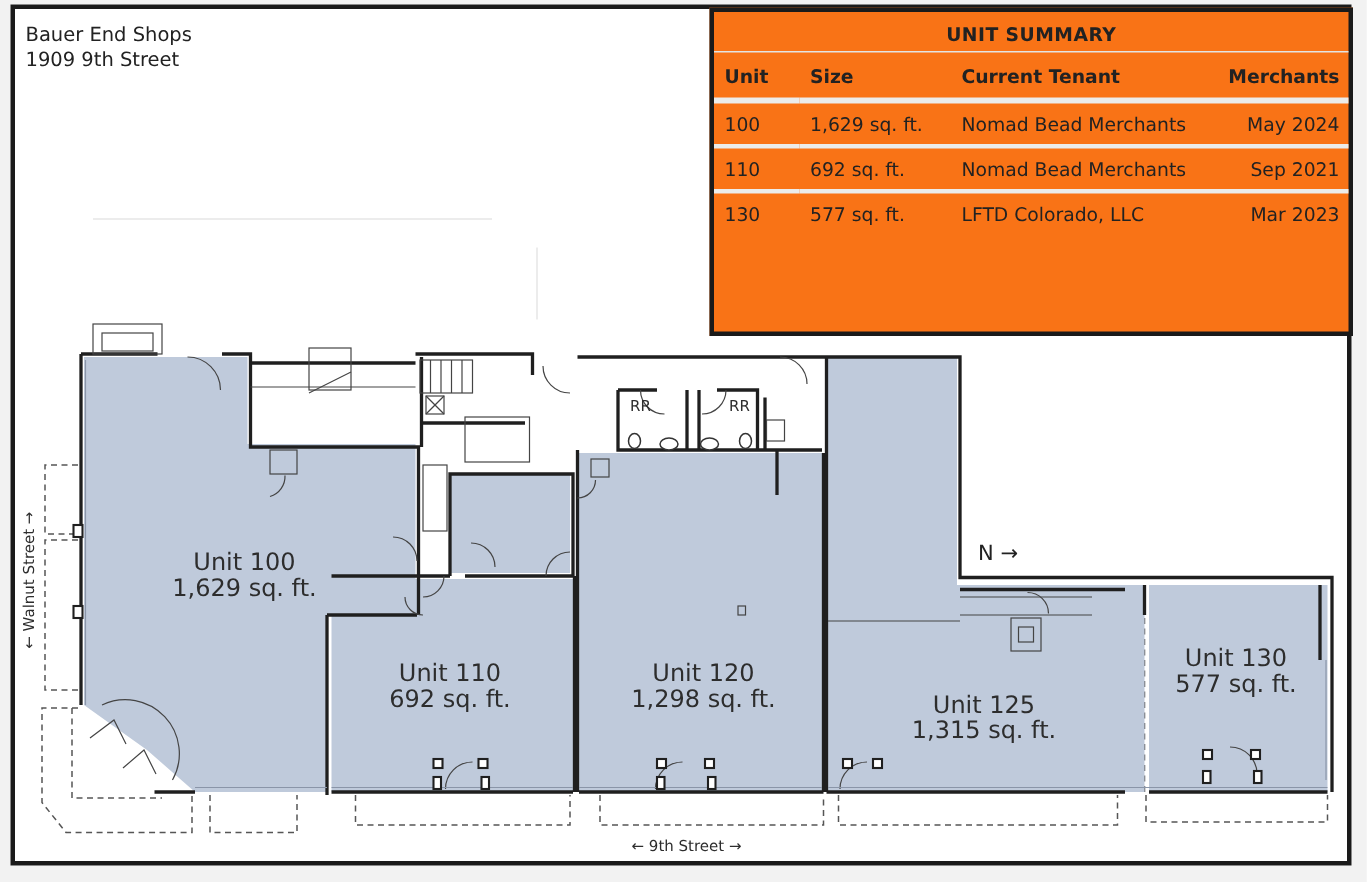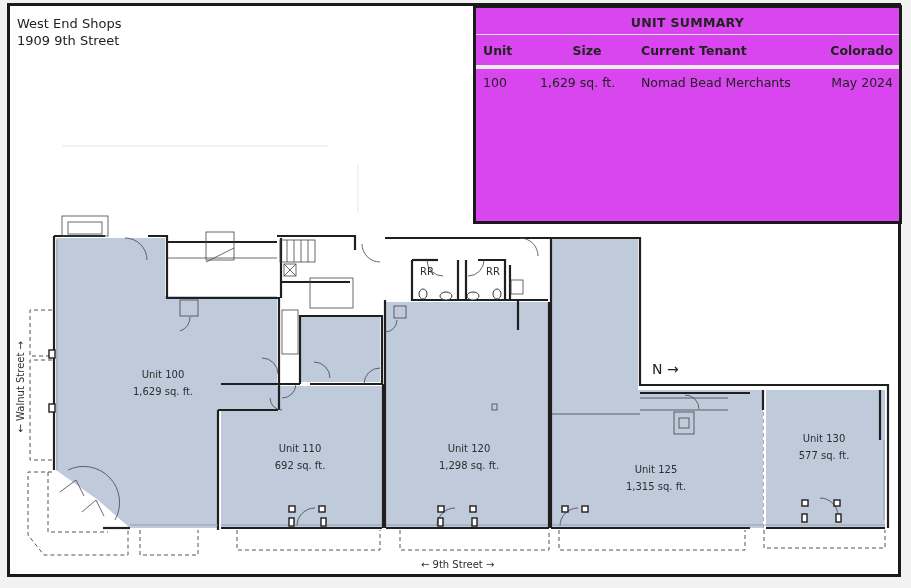--- a/index.html
+++ b/index.html
@@ -3,41 +3,41 @@
 <meta charset="utf-8">
 <style>
   html, body { margin:0; padding:0; background:#f2f2f2; }
   body { width:911px; height:588px; position:relative; overflow:hidden;
          font-family:"DejaVu Sans", sans-serif; color:#222; }
   .frame { position:absolute; left:7px; top:3px; width:894px; height:574px;
            background:#fff; border:3px solid #1a1a1a; box-sizing:border-box; }
   .title-block { position:absolute; left:17px; top:15px; font-size:13px; line-height:17px; color:#222; }
   .title-block div { white-space:nowrap; }
   .summary { position:absolute; left:473px; top:5px; width:429px; height:219px;
-             background:#d946ef; border:3px solid #1a1a1a; box-sizing:border-box; }
+             background:#f97316; border:3px solid #1a1a1a; box-sizing:border-box; }
   .summary-title { text-align:center; font-size:12.5px; font-weight:bold; letter-spacing:0.3px;
                    height:26px; line-height:30px; border-bottom:1px solid #e4e4e2; color:#222; }
   table.units { width:100%; border-collapse:collapse; font-size:12.5px; color:#222; }
   table.units th { font-weight:bold; text-align:left; height:30px; padding:0 0 0 7px;
                    border-bottom:4px solid #ececea; }
   table.units td { height:27px; padding:0 0 0 7px; border-bottom:3px solid #ececea; white-space:nowrap; }
   table.units tr:last-child td { border-bottom:none; }
   table.units .c-avail { text-align:right; padding-right:6px; }
   .plan { position:absolute; left:0; top:0; }
-  .lbl { position:absolute; font-size:10px; color:#2d2d2d; text-align:center; line-height:17px; white-space:nowrap; }
+  .lbl { position:absolute; font-size:16px; color:#2d2d2d; text-align:center; line-height:17px; white-space:nowrap; }
   .street { position:absolute; font-size:10px; color:#2d2d2d; white-space:nowrap; }
   .north { position:absolute; left:652px; top:361px; font-size:14px; color:#222; white-space:nowrap; }
 </style>
 </head>
 <body>
 
 <div class="frame"></div>
 
 <div class="title-block">
-  <div>West End Shops</div>
+  <div>Bauer End Shops</div>
   <div>1909 9th Street</div>
 </div>
 
 <svg class="plan" width="911" height="588" viewBox="0 0 911 588" xmlns="http://www.w3.org/2000/svg">
 
   <line x1="62" y1="146" x2="328" y2="146" stroke="#e6e6e6" stroke-width="1"></line>
   <line x1="358" y1="165" x2="358" y2="213" stroke="#e6e6e6" stroke-width="1"></line>
 
   <g fill="none" stroke="#555" stroke-width="1" stroke-dasharray="4,3">
     <polyline points="52,310 30,310 30,356 52,356"></polyline>
@@ -226,27 +226,39 @@
 <div class="street" style="left:-25px;top:382px;transform:rotate(-90deg);transform-origin:center;width:90px;text-align:center;">← Walnut Street →</div>
 
 <div class="north">N →</div>
 
 <div class="summary">
   <div class="summary-title">UNIT SUMMARY</div>
   <table class="units">
     <thead>
       <tr>
         <th style="width:50px;">Unit</th>
-        <th style="width:94px;text-align:center;">Size</th>
+        <th style="width:94px;">Size</th>
         <th>Current Tenant</th>
-        <th class="c-avail">Colorado</th>
+        <th class="c-avail">Merchants</th>
       </tr>
     </thead>
     <tbody>
       <tr>
         <td>100</td>
         <td>1,629 sq. ft.</td>
         <td>Nomad Bead Merchants</td>
         <td class="c-avail">May 2024</td>
       </tr>
+      <tr>
+        <td>110</td>
+        <td>692 sq. ft.</td>
+        <td>Nomad Bead Merchants</td>
+        <td class="c-avail">Sep 2021</td>
+      </tr>
+      <tr>
+        <td>130</td>
+        <td>577 sq. ft.</td>
+        <td>LFTD Colorado, LLC</td>
+        <td class="c-avail">Mar 2023</td>
+      </tr>
     </tbody>
   </table>
 </div>
 
 </body></html>

